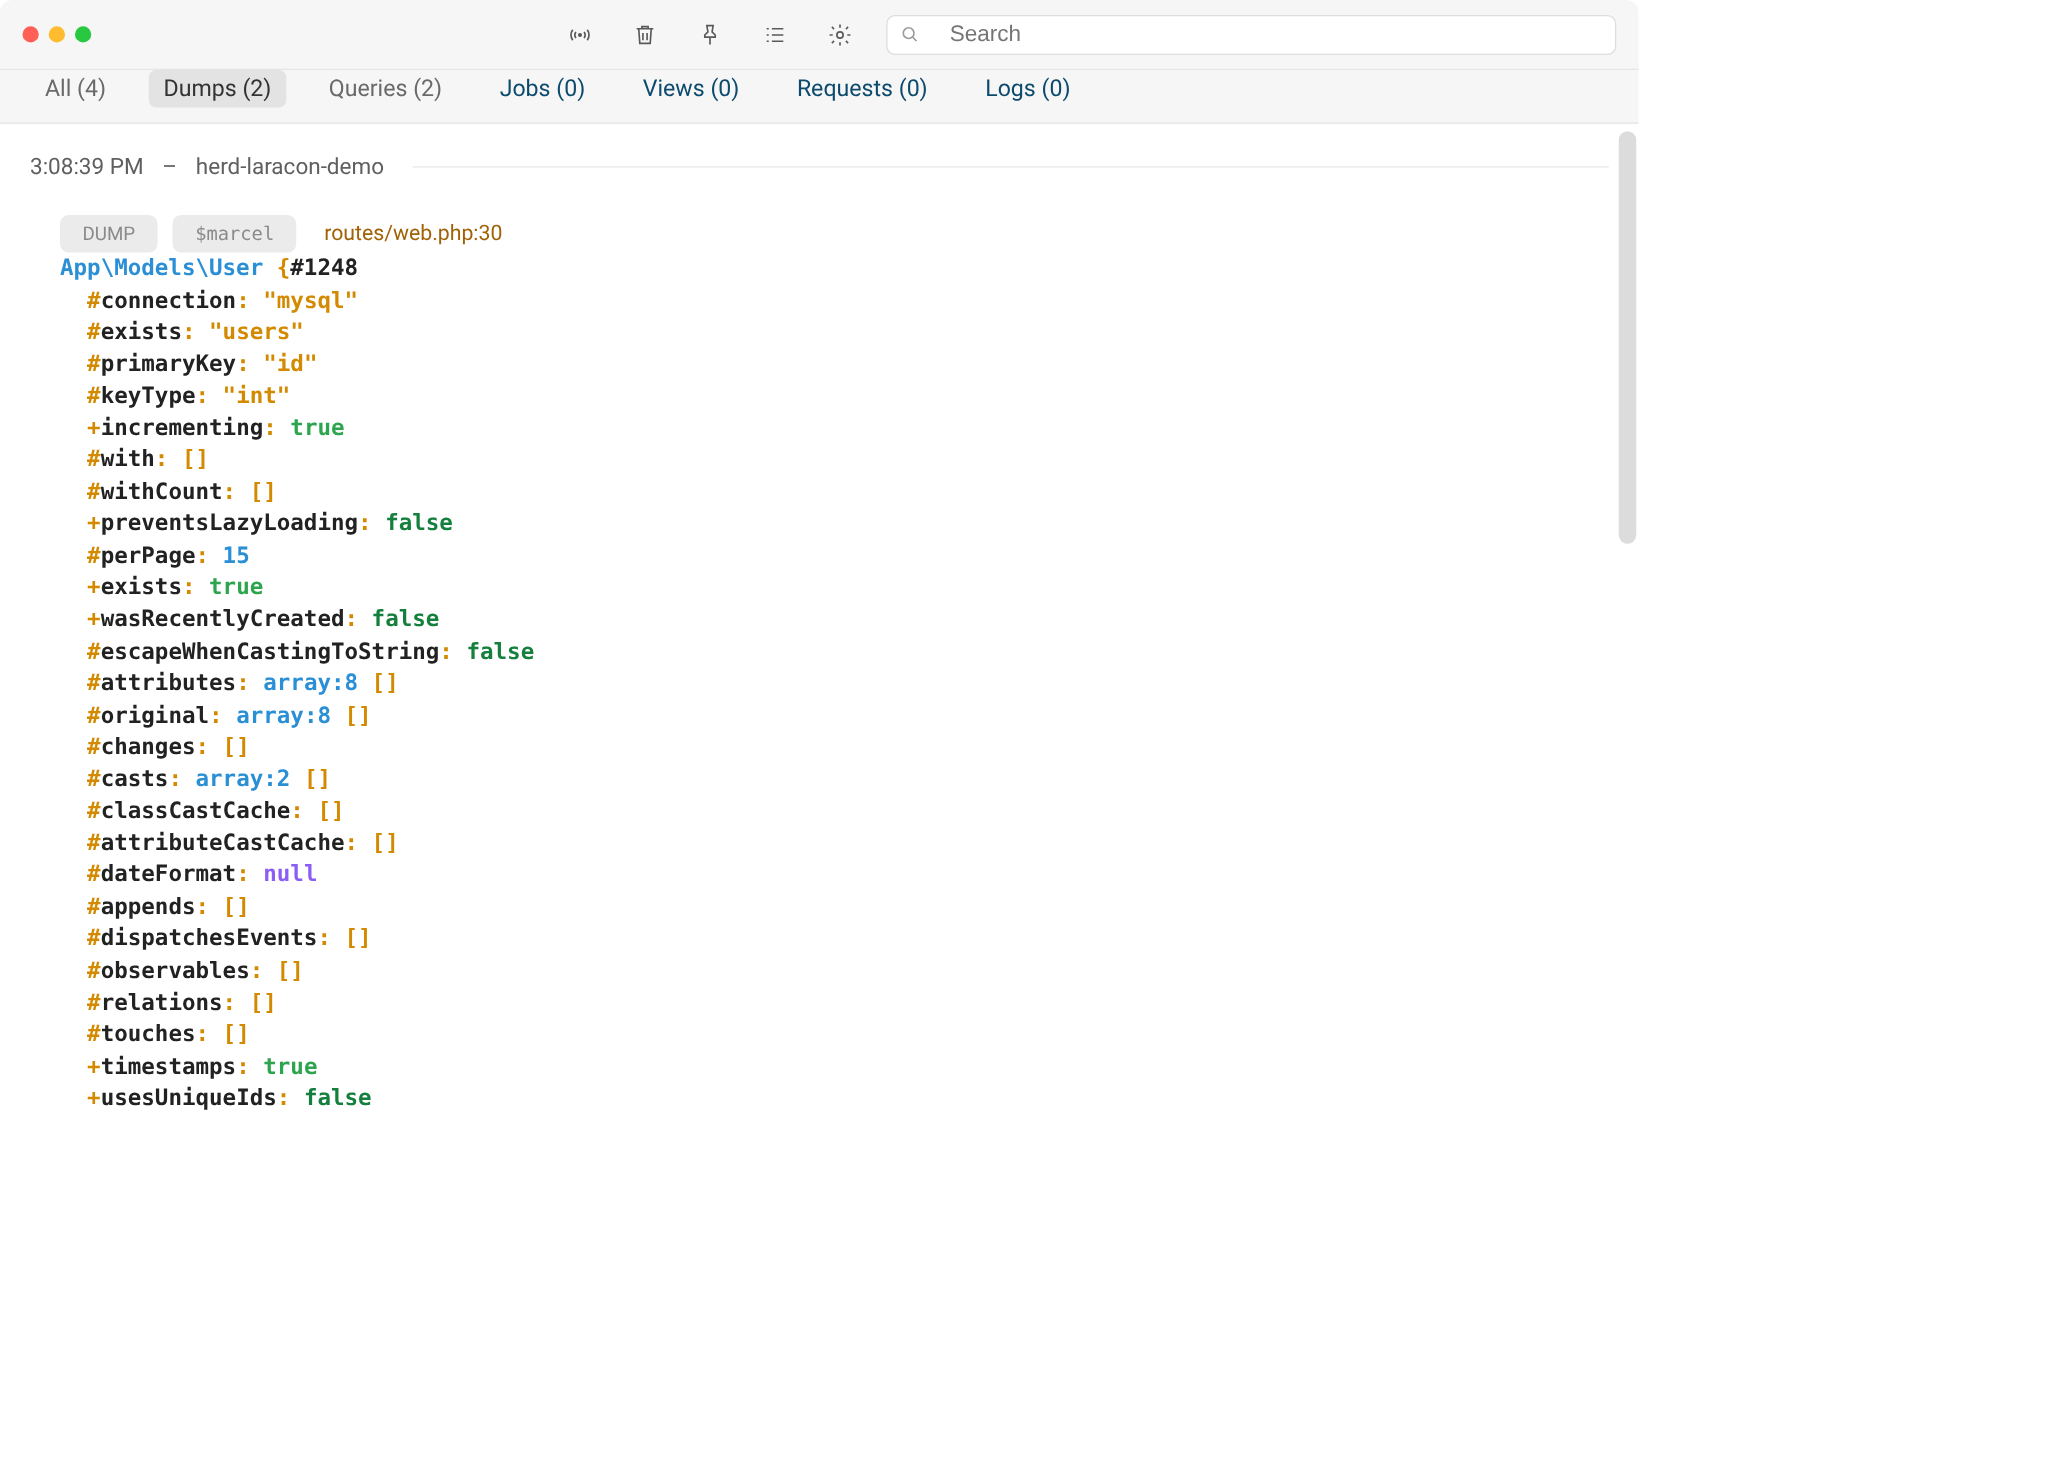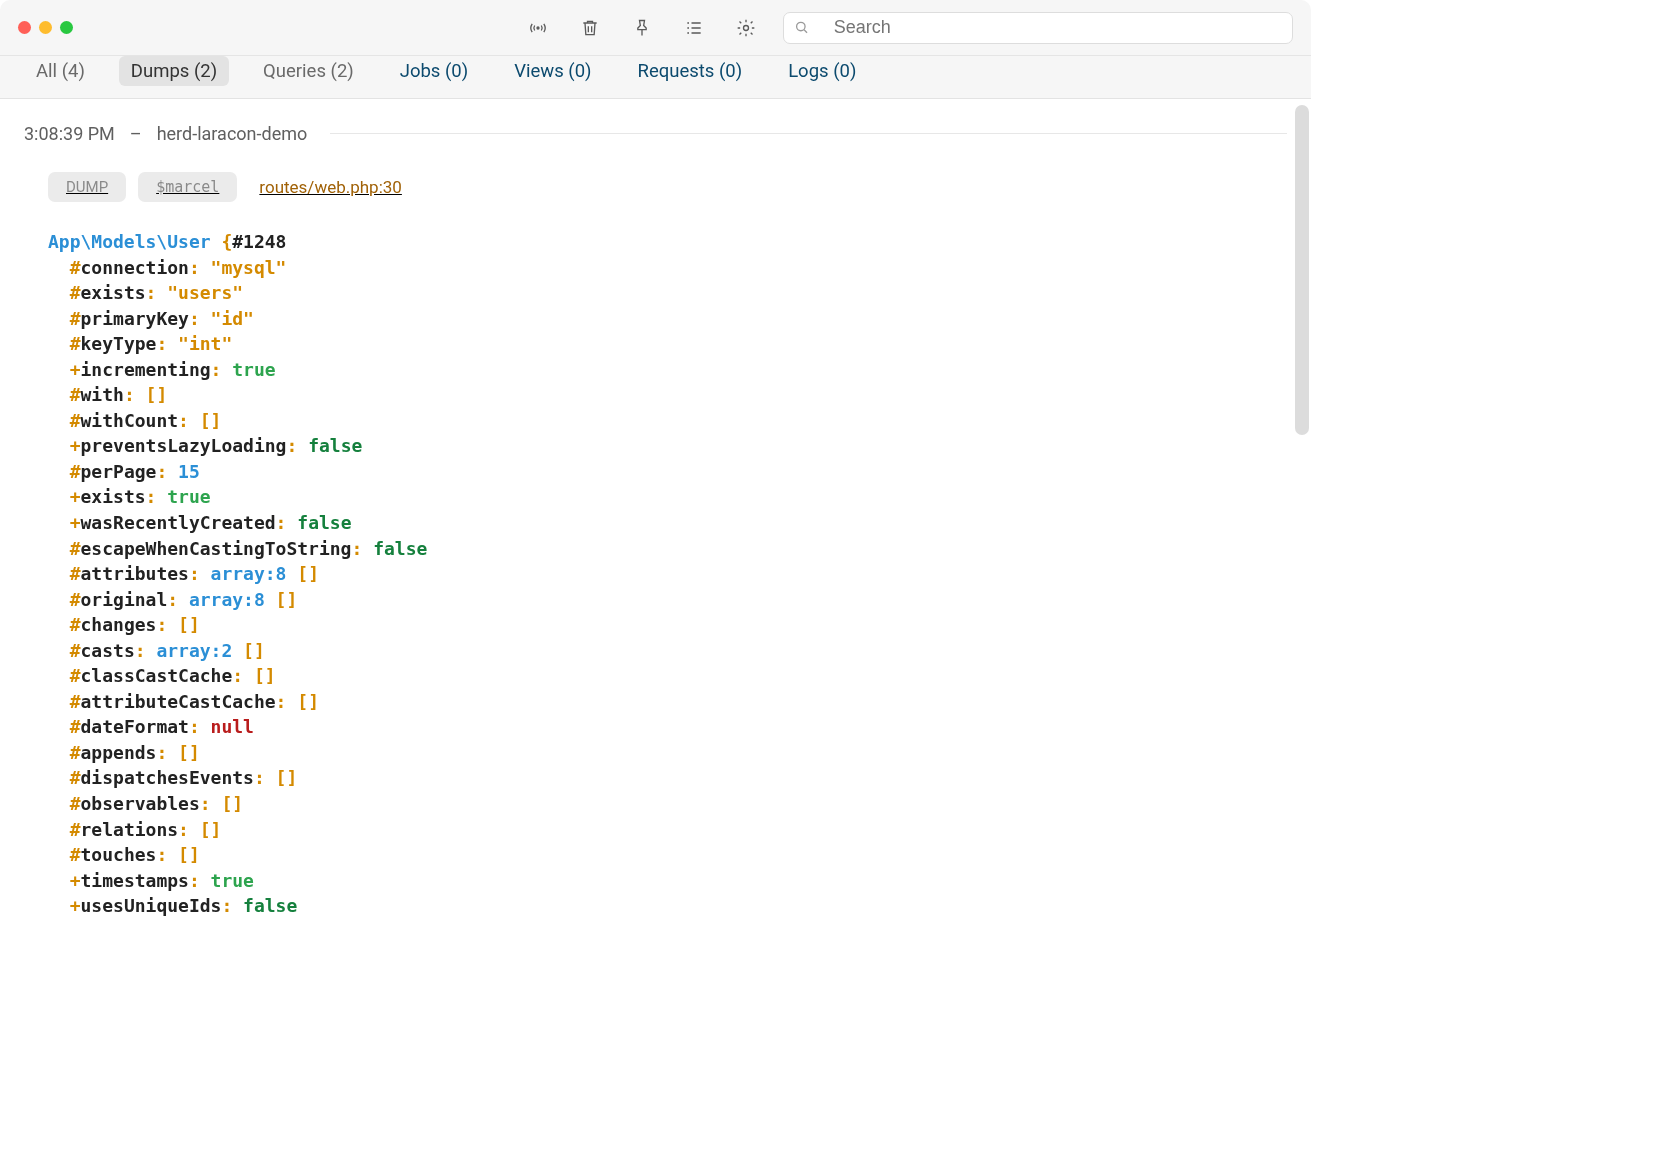--- a/index.html
+++ b/index.html
@@ -44,21 +44,21 @@
       color: #5a5a5a;
       cursor: pointer;
       display: flex;
       align-items: center;
       justify-content: center;
       width: 22px;
       height: 22px;
     }
     .toolbar-icon svg { width: 20px; height: 20px; stroke: currentColor; fill: none; stroke-width: 1.6; }
     .search-box {
-      width: 510px;
+      width: 584px;
       height: 32px;
       background: #fff;
       border: 1px solid #ddd;
       border-radius: 7px;
       display: flex;
       align-items: center;
       padding: 0 10px;
       gap: 24px;
       justify-content: space-between;
     }
@@ -109,23 +109,22 @@
       flex: 1;
       height: 1px;
       background: #e7e7e7;
       margin-left: 8px;
     }
     .badges {
       display: flex;
       align-items: center;
       gap: 12px;
       margin-left: 24px;
-      margin-bottom: 27px;
+      margin-bottom: 0;
       font-size: 16px;
-      text-decoration: underline;
     }
     .badge {
       background: #ebebeb;
       color: #8a8a8a;
       padding: 6px 18px;
       border-radius: 7px;
       font-size: 15px;
     }
     .badge-mono {
       font-family: "SF Mono", ui-monospace, Menlo, Monaco, Consolas, monospace;
@@ -146,21 +145,21 @@
     }
     .cls { color: #2b8fd6; font-weight: 600; }
     .brace { color: #d48a00; font-weight: 600; }
     .hashnum { color: #222; font-weight: 600; }
     .prop { font-weight: 600; }
     .vis-protected { color: #d48a00; }
     .str { color: #d48a00; }
     .bool-true { color: #2da44e; }
     .bool-false { color: #15803d; }
     .num { color: #2b8fd6; }
-    .null { color: #b91c1c; margin-top: 22px; }
+    .null { color: #8b5cf6; margin-top: 22px; }
     .arr { color: #2b8fd6; }
     .arrb { color: #d48a00; }
     .scrollbar {
       position: absolute;
       right: 2px;
       top: 105px;
       width: 14px;
       height: 330px;
       background: #dcdcdc;
       border-radius: 7px;

